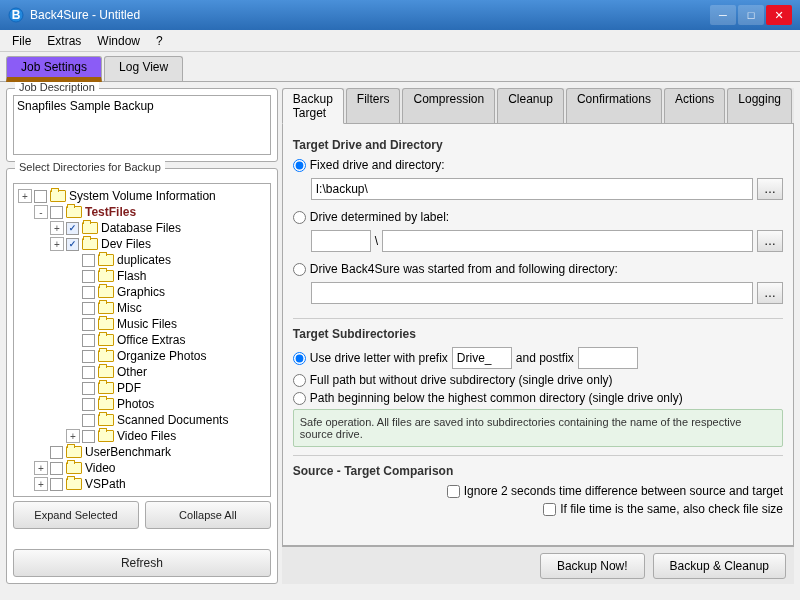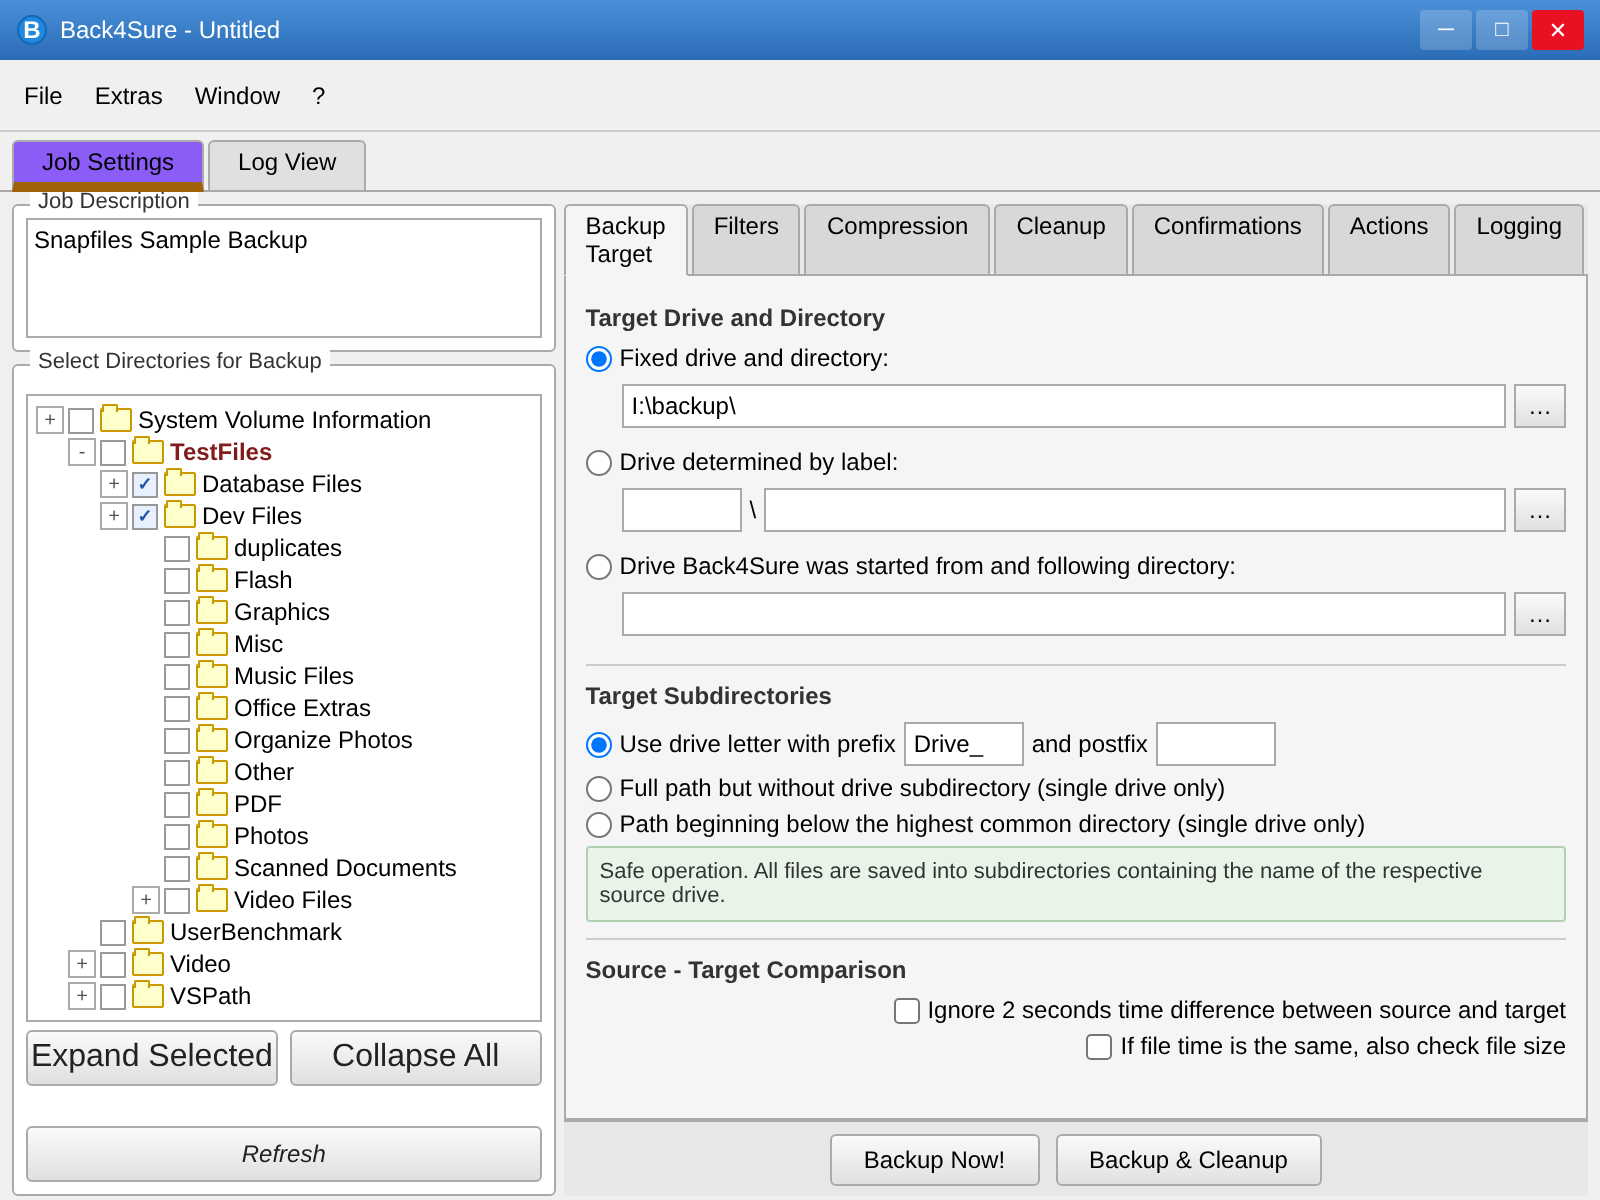--- a/index.html
+++ b/index.html
@@ -26,21 +26,21 @@
       display: flex; align-items: center; justify-content: center;
       border-radius: 2px;
     }
     .title-btn-min { background: rgba(255,255,255,0.2); }
     .title-btn-max { background: rgba(255,255,255,0.2); }
     .title-btn-close { background: #e81123; }
 
     
     .menu-bar {
       background: #f0f0f0;
-      height: 36px;
+      height: 22px;
       display: flex;
       align-items: center;
       padding: 0 4px;
       border-bottom: 1px solid #ccc;
     }
     .menu-item {
       padding: 2px 8px;
       cursor: pointer;
       border-radius: 2px;
     }
@@ -193,34 +193,33 @@
       gap: 6px;
       margin-top: 4px;
     }
     .btn {
       flex: 1;
       height: 28px;
       border: 1px solid #aaa;
       background: linear-gradient(to bottom, #fafafa, #e0e0e0);
       border-radius: 3px;
       cursor: pointer;
-      font-size: 16px;
+      font-size: 11px;
       color: #222;
     }
     .refresh-btn {
       width: 100%;
       height: 28px;
       border: 1px solid #aaa;
       background: linear-gradient(to bottom, #fafafa, #e0e0e0);
       border-radius: 3px;
       cursor: pointer;
       font-size: 12px;
       color: #222;
       margin-top: 20px;
-      font-style: italic;
     }
 
     
     .right-panel {
       flex: 1;
       display: flex;
       flex-direction: column;
     }
     .right-tabs {
       display: flex;
@@ -299,21 +298,21 @@
     .checkbox-row { display: flex; align-items: center; gap: 4px; margin-top: 4px; justify-content: flex-end; }
     .checkbox-row input[type=checkbox] { margin: 0; }
 
     
     .action-bar {
       height: 38px;
       background: #e8e8e8;
       border-top: 1px solid #aaa;
       display: flex;
       align-items: center;
-      justify-content: center;
+      justify-content: flex-end;
       padding: 0 8px;
       gap: 8px;
     }
     .action-btn {
       height: 26px;
       padding: 0 16px;
       border: 1px solid #aaa;
       background: linear-gradient(to bottom, #fafafa, #e0e0e0);
       border-radius: 3px;
       cursor: pointer;

